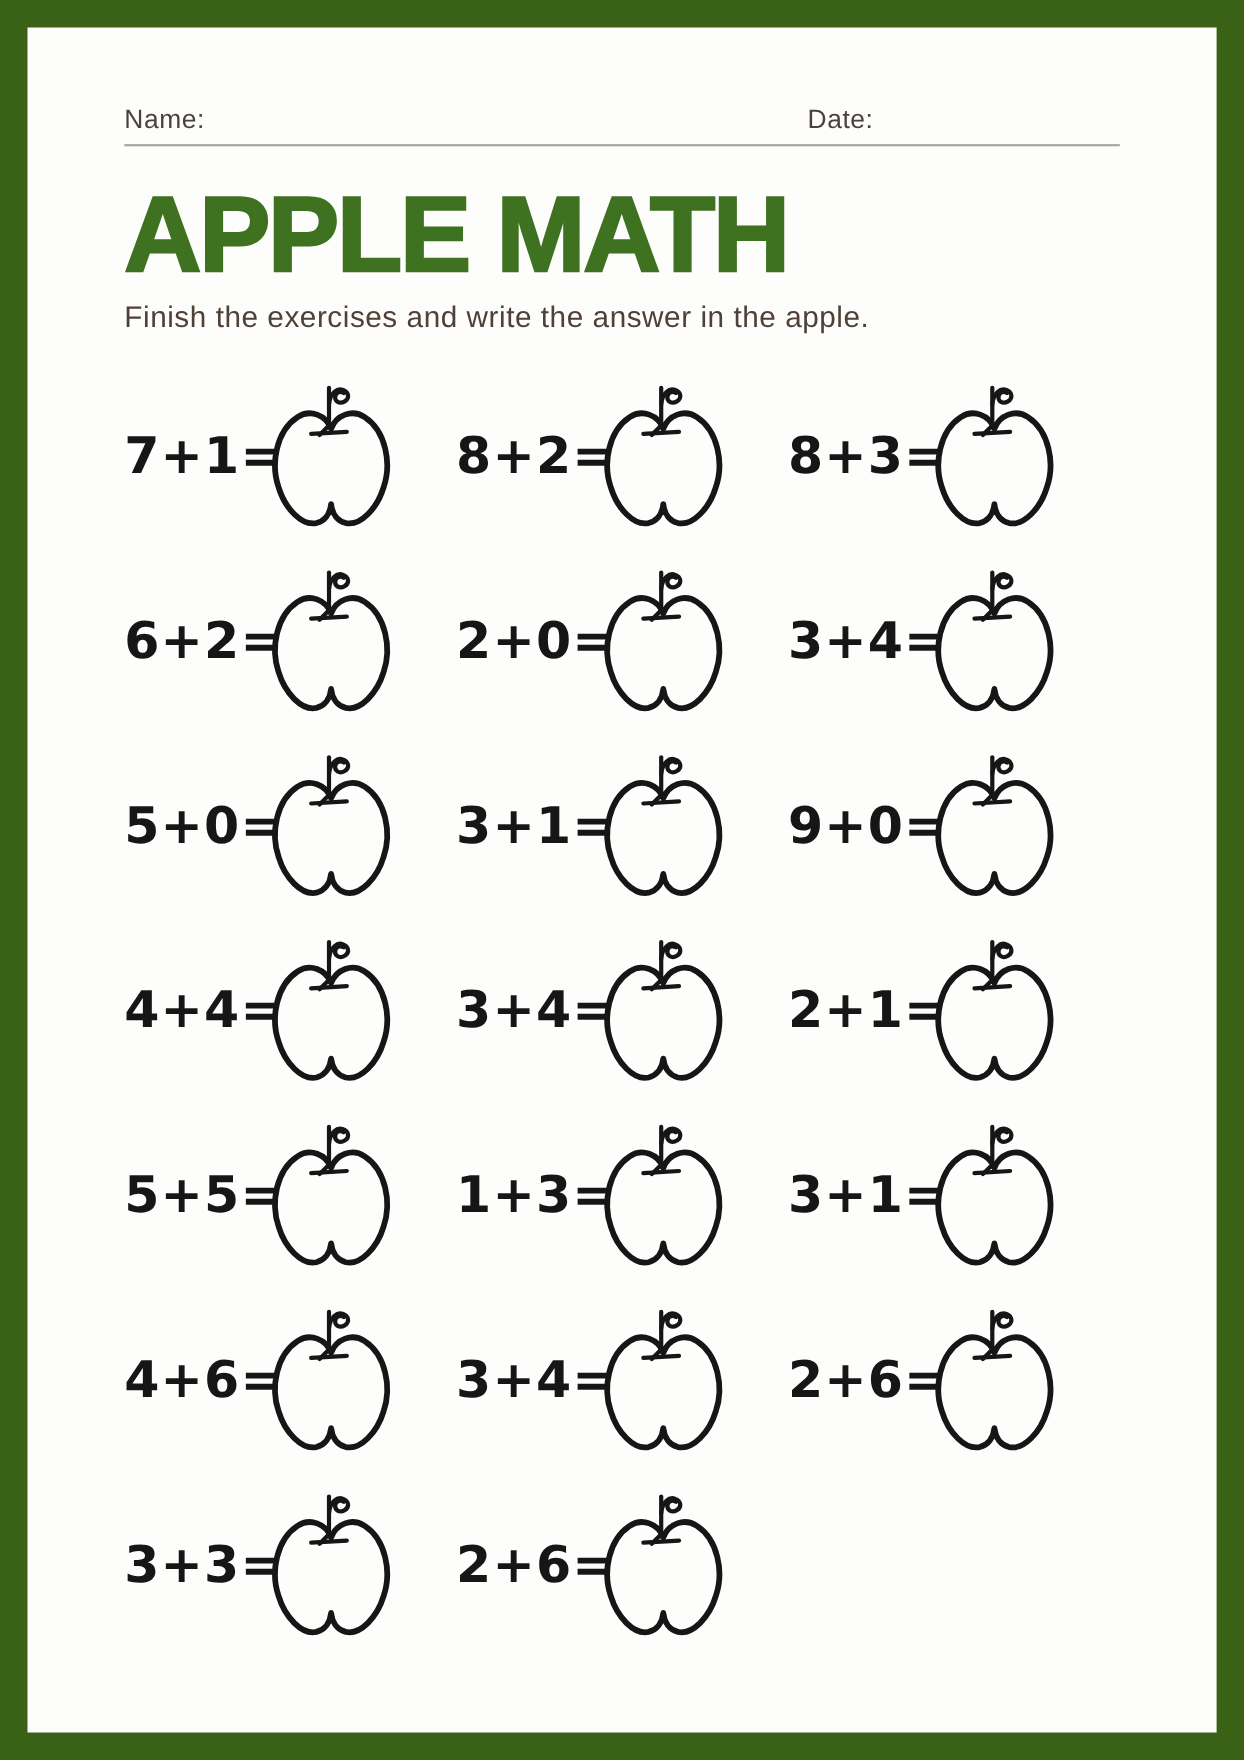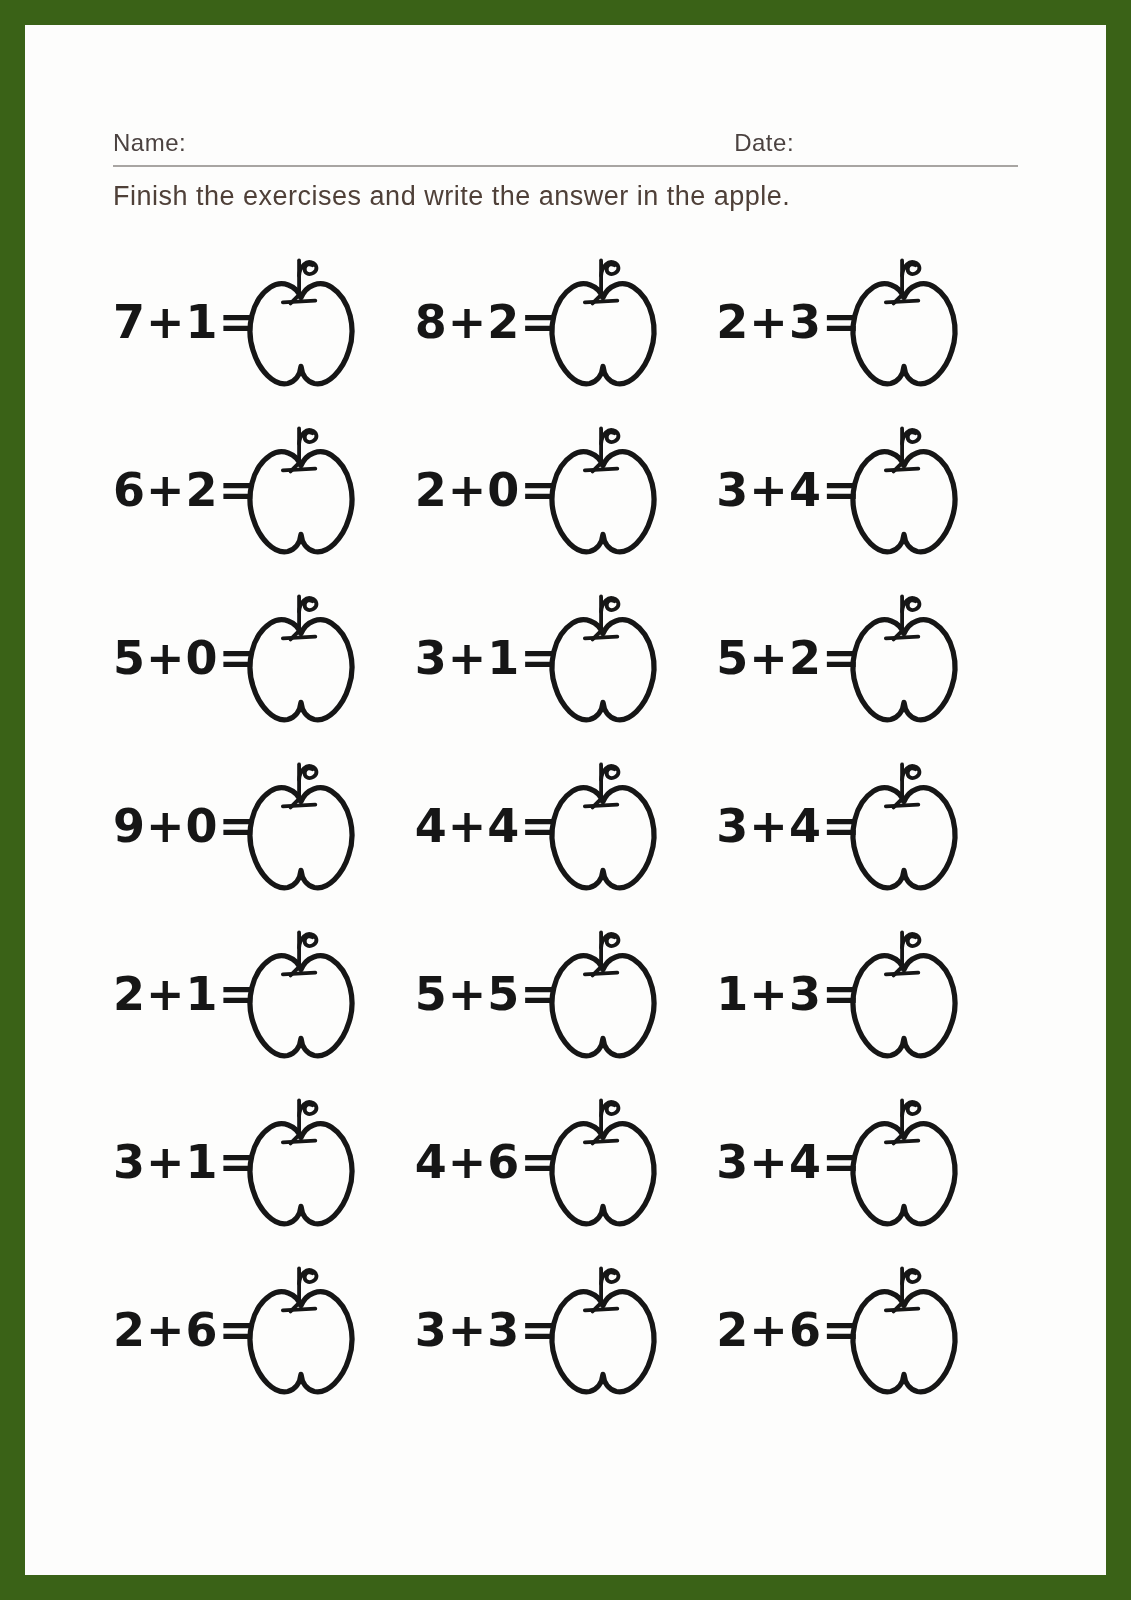--- a/index.html
+++ b/index.html
@@ -16,21 +16,21 @@
     background: var(--page-bg, #fdfdfc);
     font-family: "Liberation Sans", sans-serif;
     overflow: hidden;
   }
   .content {
     padding: 0 88px;
   }
   .header-row {
     display: flex;
     align-items: flex-end;
-    padding-top: 104px;
+    padding-top: 70px;
   }
   .field-label {
     font-size: 24px;
     color: var(--label-ink, #4b4240);
     letter-spacing: 0.5px;
   }
   .name-label { flex: 0 0 auto; }
   .date-label { margin-left: 548px; flex: 0 0 auto; }
   .header-rule {
     height: 0;
@@ -83,20 +83,21 @@
 
 <div class="page">
   <div class="content">
 
     <div class="header-row">
       <span class="field-label name-label">Name:</span>
       <span class="field-label date-label">Date:</span>
     </div>
     <div class="header-rule"></div>
 
+    <div class="title">APPLE MATH</div>
 
     <div class="subtitle">Finish the exercises and write the answer in the apple.</div>
 
     <div class="grid">
   <div class="cell">
     <span class="problem">7+1=</span>
     <svg class="apple" viewBox="0 0 130 145" aria-hidden="true">
       <g fill="none" stroke="#161616" stroke-linecap="round" stroke-linejoin="round">
 
         <path class="apple-stroke" stroke-width="4" d="M63,46 L63,8" stroke="#161616"></path>
@@ -124,21 +125,21 @@
         <path class="apple-stroke" stroke-width="4" d="M63,44 L54,53" stroke="#161616"></path>
 
         <path class="apple-stroke" stroke-width="4" d="M46,52 L80,50" stroke="#161616"></path>
 
         <path class="apple-stroke" stroke-width="5.5" d="M65,47 C60,34 45,28 33,36 C13,49 7,80 15,103 C21,123 37,140 51,137 C59,135 64,128 65,119 C66,128 71,135 79,137 C93,140 109,123 115,103 C123,80 117,49 97,36 C85,28 70,34 65,47 Z" stroke="#161616"></path>
       </g>
     </svg>
   </div>
 
   <div class="cell">
-    <span class="problem">2+3=</span>
+    <span class="problem">8+3=</span>
     <svg class="apple" viewBox="0 0 130 145" aria-hidden="true">
       <g fill="none" stroke="#161616" stroke-linecap="round" stroke-linejoin="round">
 
         <path class="apple-stroke" stroke-width="4" d="M63,46 L63,8" stroke="#161616"></path>
 
         <path class="apple-stroke" stroke-width="4" d="M63,24 C64,13 71,8 76,10 C82,12 83,18 78,21 C73,24 68,21 69,16 C70,12 74,11 77,13" stroke="#161616"></path>
 
         <path class="apple-stroke" stroke-width="4" d="M63,44 L54,53" stroke="#161616"></path>
 
         <path class="apple-stroke" stroke-width="4" d="M46,52 L80,50" stroke="#161616"></path>
@@ -231,37 +232,20 @@
 
         <path class="apple-stroke" stroke-width="4" d="M63,44 L54,53" stroke="#161616"></path>
 
         <path class="apple-stroke" stroke-width="4" d="M46,52 L80,50" stroke="#161616"></path>
 
         <path class="apple-stroke" stroke-width="5.5" d="M65,47 C60,34 45,28 33,36 C13,49 7,80 15,103 C21,123 37,140 51,137 C59,135 64,128 65,119 C66,128 71,135 79,137 C93,140 109,123 115,103 C123,80 117,49 97,36 C85,28 70,34 65,47 Z" stroke="#161616"></path>
       </g>
     </svg>
   </div>
 
-  <div class="cell">
-    <span class="problem">5+2=</span>
-    <svg class="apple" viewBox="0 0 130 145" aria-hidden="true">
-      <g fill="none" stroke="#161616" stroke-linecap="round" stroke-linejoin="round">
-
-        <path class="apple-stroke" stroke-width="4" d="M63,46 L63,8" stroke="#161616"></path>
-
-        <path class="apple-stroke" stroke-width="4" d="M63,24 C64,13 71,8 76,10 C82,12 83,18 78,21 C73,24 68,21 69,16 C70,12 74,11 77,13" stroke="#161616"></path>
-
-        <path class="apple-stroke" stroke-width="4" d="M63,44 L54,53" stroke="#161616"></path>
-
-        <path class="apple-stroke" stroke-width="4" d="M46,52 L80,50" stroke="#161616"></path>
-
-        <path class="apple-stroke" stroke-width="5.5" d="M65,47 C60,34 45,28 33,36 C13,49 7,80 15,103 C21,123 37,140 51,137 C59,135 64,128 65,119 C66,128 71,135 79,137 C93,140 109,123 115,103 C123,80 117,49 97,36 C85,28 70,34 65,47 Z" stroke="#161616"></path>
-      </g>
-    </svg>
-  </div>
 
   <div class="cell">
     <span class="problem">9+0=</span>
     <svg class="apple" viewBox="0 0 130 145" aria-hidden="true">
       <g fill="none" stroke="#161616" stroke-linecap="round" stroke-linejoin="round">
 
         <path class="apple-stroke" stroke-width="4" d="M63,46 L63,8" stroke="#161616"></path>
 
         <path class="apple-stroke" stroke-width="4" d="M63,24 C64,13 71,8 76,10 C82,12 83,18 78,21 C73,24 68,21 69,16 C70,12 74,11 77,13" stroke="#161616"></path>
 

